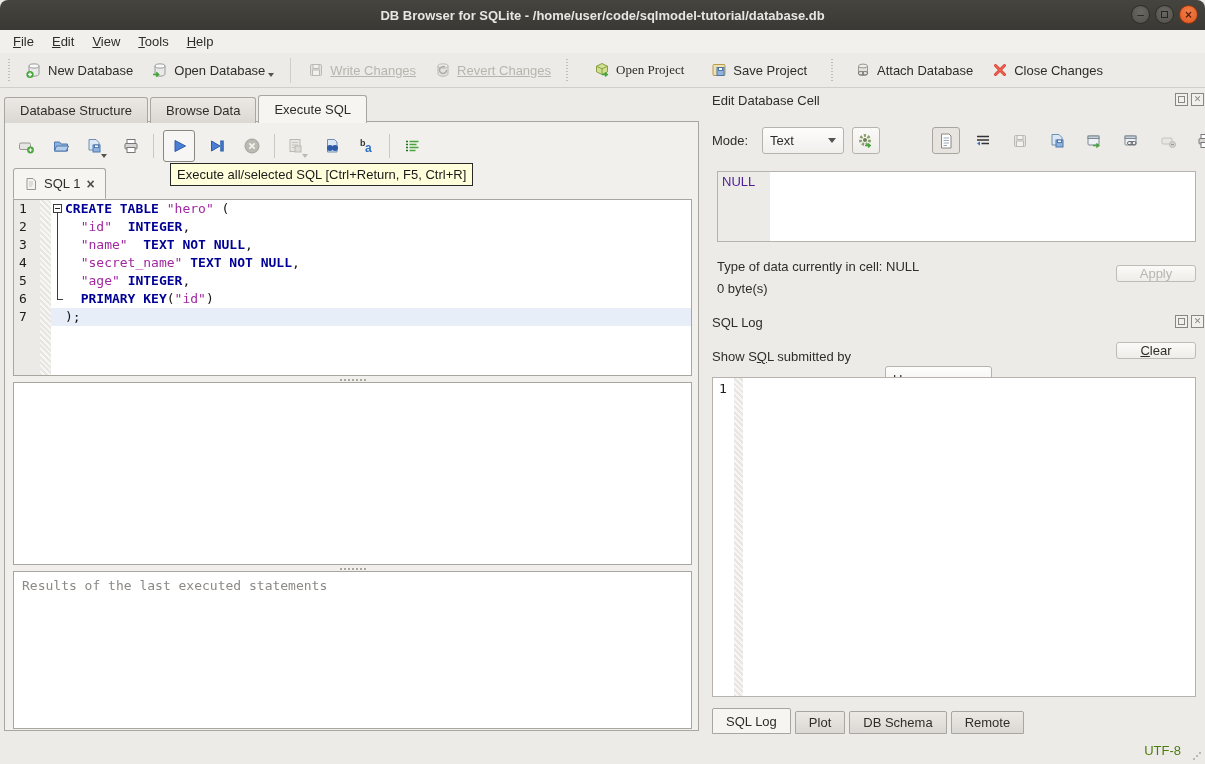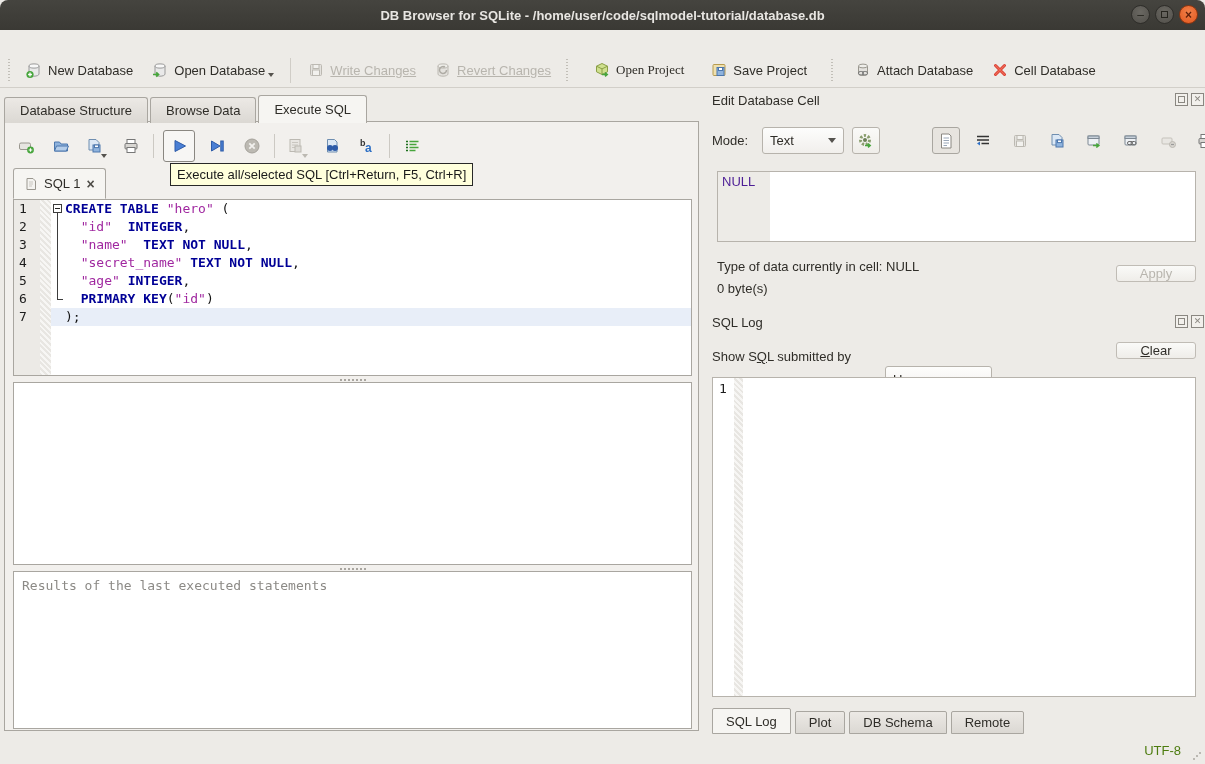--- a/index.html
+++ b/index.html
@@ -155,20 +155,27 @@
         </span>
       <span class="wbtn">
           <span class="sq"></span>
         </span>
       <span class="wbtn close">
           <span>×</span>
         </span>
     </div>
   </div>
 
+  <div class="menubar">
+    <span class="menu-item"><u>F</u>ile</span>
+    <span class="menu-item"><u>E</u>dit</span>
+    <span class="menu-item"><u>V</u>iew</span>
+    <span class="menu-item"><u>T</u>ools</span>
+    <span class="menu-item"><u>H</u>elp</span>
+  </div>
 
   <div class="toolbar">
     <span class="tb-handle"></span>
     <button class="tbtn">
       <span class="icon">
         <svg viewBox="0 0 18 18" width="18" height="18">
             <path d="M4 5v8c0 1.3 2.3 2.2 5 2.2s5-.9 5-2.2V5" fill="#e9e9e9" stroke="#9a9a9a"></path>
             <ellipse cx="9" cy="5" rx="5" ry="2.1" fill="#f8f8f8" stroke="#9a9a9a"></ellipse>
             <circle cx="5" cy="13.5" r="3.6" fill="#47a53c"></circle>
             <path d="M5 11.6v3.8M3.1 13.5h3.8" stroke="#fff" stroke-width="1.3"></path>
@@ -242,21 +249,21 @@
       </span>
         <span>Attach Database</span>
     </button>
     <button class="tbtn">
       <span class="icon">
         <svg viewBox="0 0 18 18" width="18" height="18">
             <path d="M4.5 4.5l9 9M13.5 4.5l-9 9" stroke="#d83a2e" stroke-width="3" stroke-linecap="round"></path>
             <path d="M4.5 4.5l9 9M13.5 4.5l-9 9" stroke="#ef6a57" stroke-width="1.2" stroke-linecap="round"></path>
           </svg>
       </span>
-        <span>Cell Database</span>
+        <span>Close Changes</span>
     </button>
   </div>
 
   <div class="left-tabs">
     <span class="tab">Database Structure</span>
     <span class="tab">Browse Data</span>
     <span class="tab active">Execute SQL</span>
   </div>
 
   <div class="left-frame">

